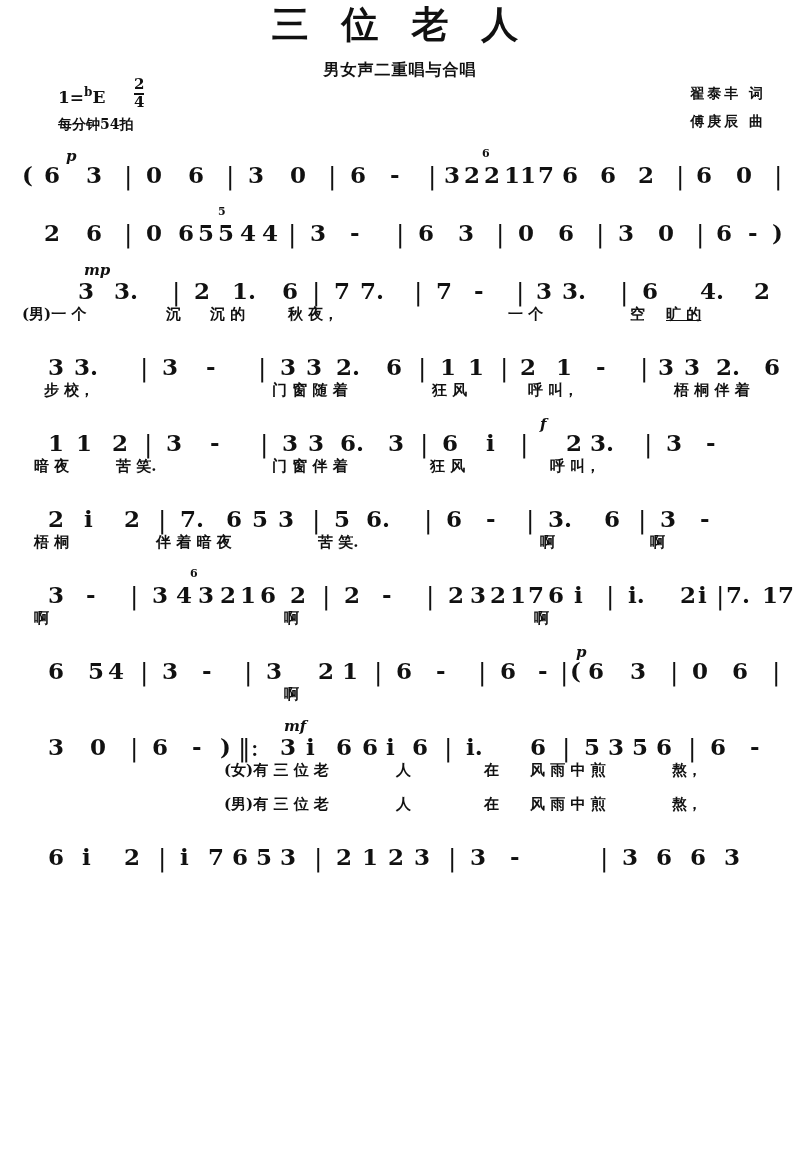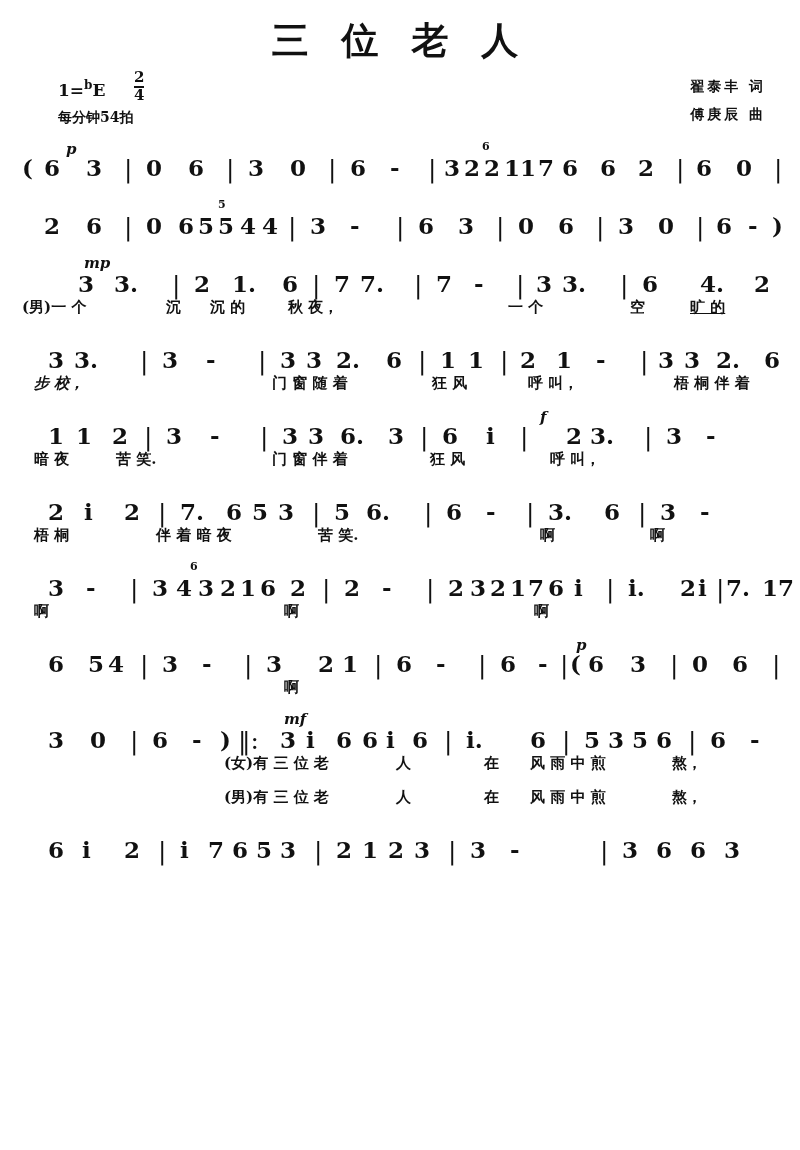--- a/index.html
+++ b/index.html
@@ -13,30 +13,29 @@
   }
   .sheet{position:relative;width:800px;height:1150px;}
 
   
   .title{
     text-align:center;
     font-family:"DejaVu Serif", serif;
     font-size:37px;
     font-weight:bold;
     letter-spacing:10px;
-    margin-top:16px;
   }
   .subtitle{
     text-align:center;
     font-size:16px;
     font-weight:bold;
     letter-spacing:1px;
     margin-top:10px;
   }
-  .meta{position:relative;height:62px;margin-top:8px;}
+  .meta{position:relative;height:62px;}
   .key{
     position:absolute;left:58px;top:4px;
     font-size:17px;font-weight:bold;
     font-family:"DejaVu Serif", serif;
   }
   .key .flat{font-size:12px;vertical-align:super;}
   .timesig{
     position:absolute;left:134px;top:-4px;
     font-size:15px;font-weight:bold;
     text-align:center;line-height:1.05;
@@ -89,20 +88,21 @@
   .tuplet{
     position:absolute;font-size:11px;font-weight:bold;
   }
 </style>
 </head>
 <body>
 
 <div class="sheet">
 
   <div class="title">三 位 老 人</div>
+  <div class="subtitle">男女声二重唱与合唱</div>
 
   <div class="meta">
     <div class="key">
       <span>1=</span><span class="flat">b</span><span>E</span>
     </div>
     <div class="timesig">
       <span class="num">2</span>
       <span class="den">4</span>
     </div>
     <div class="tempo">每分钟54拍</div>
@@ -191,21 +191,21 @@
         <span class="n" style="left: 700px; top: 14px;">4.</span>
         <span class="n" style="left: 754px; top: 14px;">2</span>
       </div>
       <div class="lyricline">
         <span class="lw" style="left: 22px;">(男)一 个</span>
         <span class="lw" style="left: 166px;">沉</span>
         <span class="lw" style="left: 210px;">沉 的</span>
         <span class="lw" style="left: 288px;">秋 夜，</span>
         <span class="lw" style="left: 508px;">一 个</span>
         <span class="lw" style="left: 630px;">空</span>
-        <span class="lw" style="left: 690px; text-decoration: underline;">旷 的</span>
+        <span class="lw" style="left: 666px; text-decoration: underline;">旷 的</span>
       </div>
       <div class="sysline withlyric">
         <span class="n" style="left: 48px; top: 14px;">3</span>
         <span class="n" style="left: 74px; top: 14px;">3.</span>
         <span class="n bar" style="left: 140px; top: 14px;">|</span>
         <span class="n" style="left: 162px; top: 14px;">3</span>
         <span class="n" style="left: 206px; top: 14px;">-</span>
         <span class="n bar" style="left: 258px; top: 14px;">|</span>
         <span class="n" style="left: 280px; top: 14px;">3</span>
         <span class="n" style="left: 306px; top: 14px;">3</span>
@@ -218,21 +218,21 @@
         <span class="n" style="left: 520px; top: 14px;">2</span>
         <span class="n" style="left: 556px; top: 14px;">1</span>
         <span class="n" style="left: 596px; top: 14px;">-</span>
         <span class="n bar" style="left: 640px; top: 14px;">|</span>
         <span class="n" style="left: 658px; top: 14px;">3</span>
         <span class="n" style="left: 684px; top: 14px;">3</span>
         <span class="n" style="left: 716px; top: 14px;">2.</span>
         <span class="n" style="left: 764px; top: 14px;">6</span>
       </div>
       <div class="lyricline">
-        <span class="lw" style="left: 34px; font-style: italic;">步 校，</span>
+        <span class="lw" style="left: 44px;">步 校，</span>
         <span class="lw" style="left: 272px;">门 窗 随 着</span>
         <span class="lw" style="left: 432px;">狂 风</span>
         <span class="lw" style="left: 528px;">呼 叫，</span>
         <span class="lw" style="left: 674px;">梧 桐 伴 着</span>
       </div>
       <div class="sysline withlyric">
         <span class="dyn" style="left: 540px; top: 0px;">f</span>
         <span class="n" style="left: 48px; top: 14px;">1</span>
         <span class="n" style="left: 76px; top: 14px;">1</span>
         <span class="n" style="left: 112px; top: 14px;">2</span>

